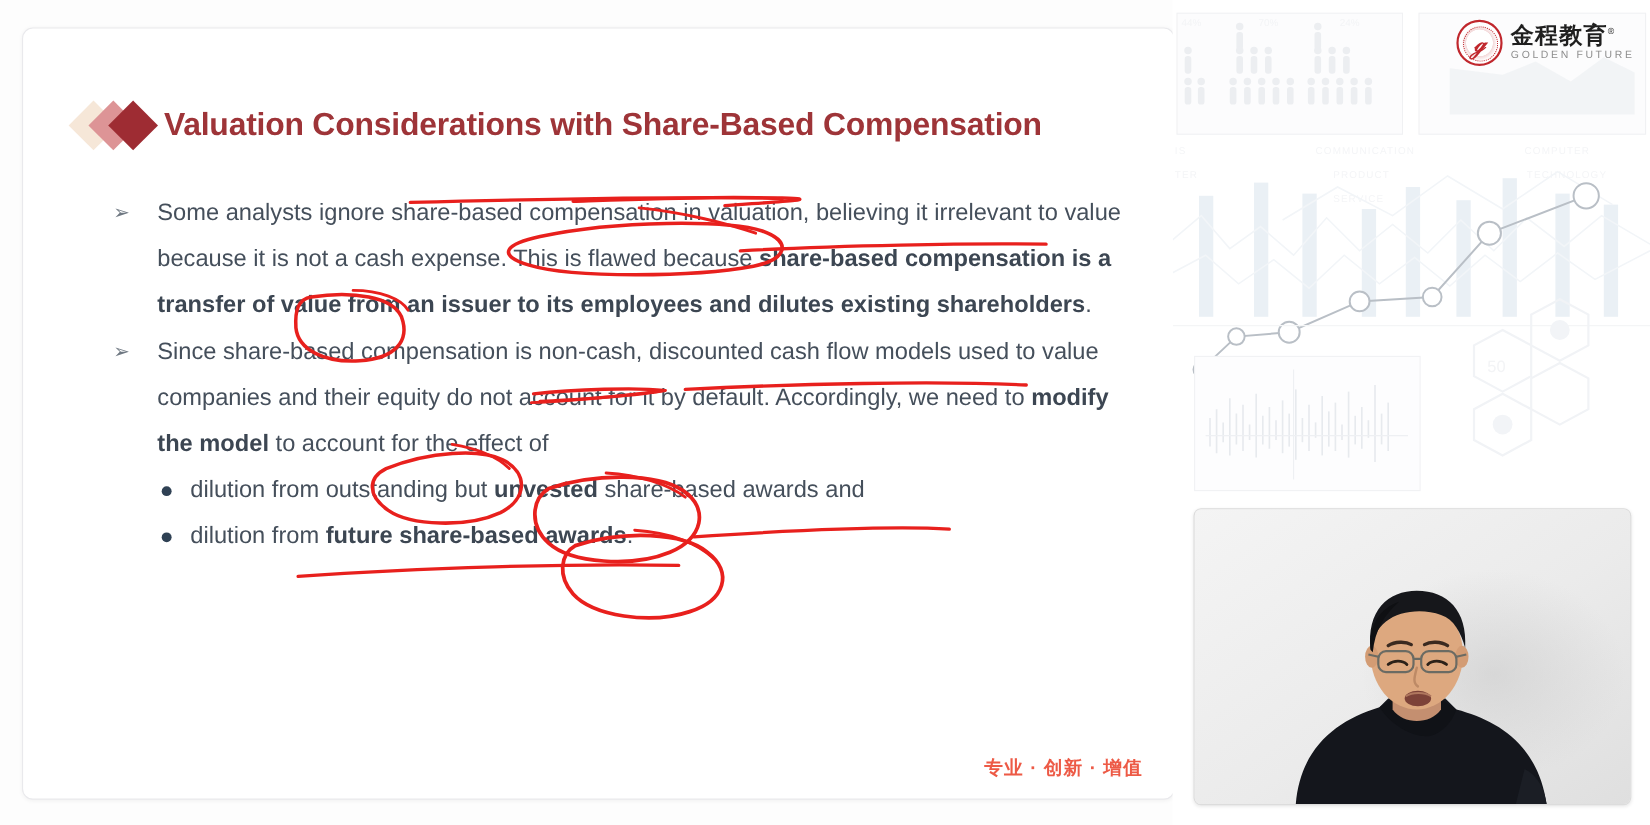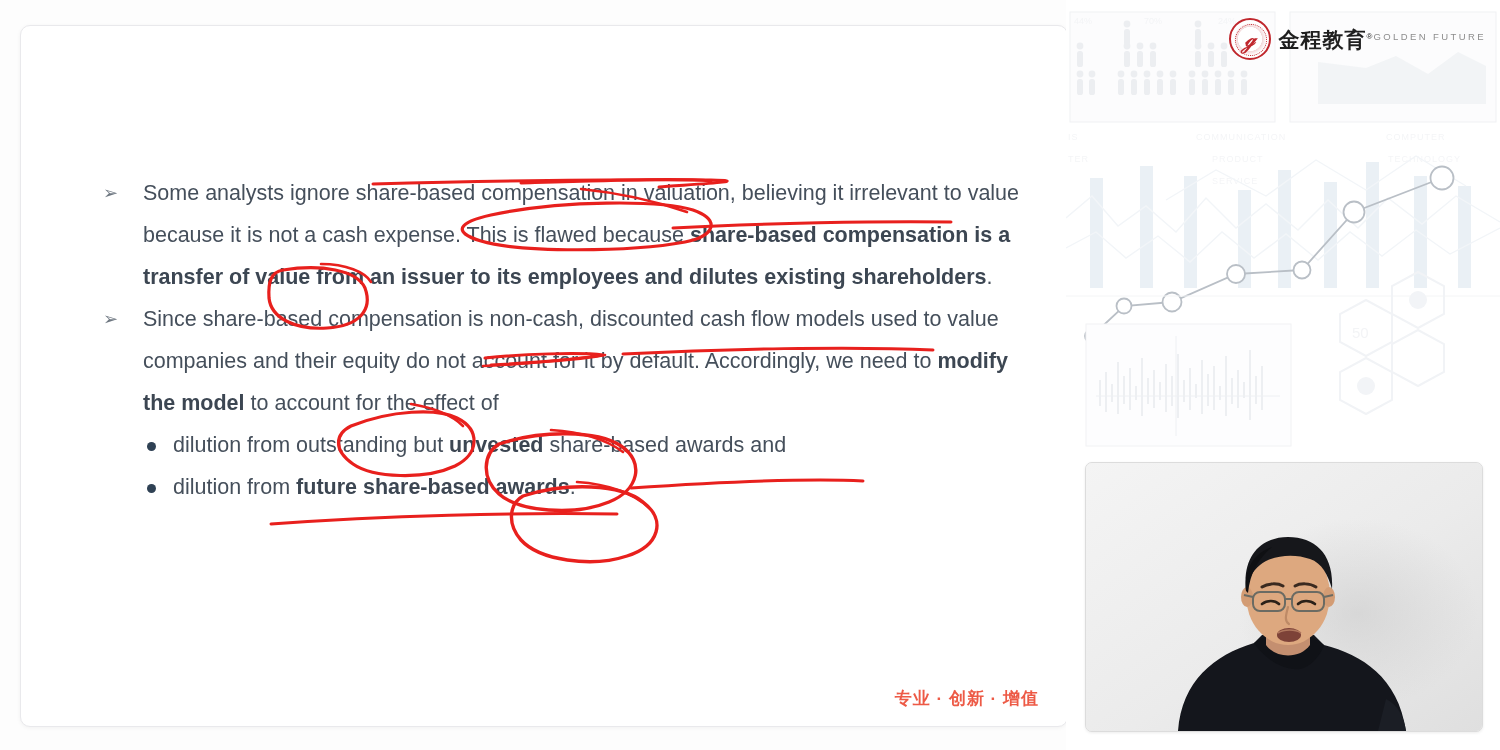--- a/index.html
+++ b/index.html
@@ -154,21 +154,21 @@
   .logo-seal .g {
     position: absolute; left: 0; right: 0; top: 50%;
     transform: translateY(-50%);
     text-align: center;
     font-family: "Liberation Serif", serif;
     font-style: italic;
     font-weight: bold;
     font-size: 19px;
     color: #c0272d;
   }
-  .logo-words { display: flex; line-height: 1; }
+  .logo-words { display: flex; flex-direction: column; line-height: 1; }
   .logo-cn {
     font-size: 21px; font-weight: bold; color: #1f1f1f;
     letter-spacing: 1px; white-space: nowrap;
   }
   .logo-cn sup { font-size: 8px; vertical-align: super; font-weight: normal; }
   .logo-en {
     font-size: 9.5px; color: #8d8d8d;
     letter-spacing: 2.4px; margin-top: 3px; white-space: nowrap; text-align: center;
   }
 
@@ -185,20 +185,28 @@
   }
   .webcam svg { display: block; width: 100%; height: 100%; }
 </style>
 </head>
 <body>
 
 <div id="root">
 
   <div class="slide-panel">
 
+    <div class="slide-title-row">
+      <span class="diamond-mark">
+        <i class="d1"></i>
+          <i class="d2"></i>
+          <i class="d3"></i>
+      </span>
+      <span class="slide-title">Valuation Considerations with Share-Based Compensation</span>
+    </div>
 
     <div class="slide-body">
 
       <div class="lvl1">
         <span class="arrow-bullet">➢</span>
         <p>
           <span>Some analysts ignore share-based compensation in valuation, believing it irrelevant to value because it is not a cash expense. This is flawed because </span><span class="strong">share-based compensation is a transfer of value from an issuer to its employees and dilutes existing shareholders</span><span>.</span>
         </p>
       </div>
 

